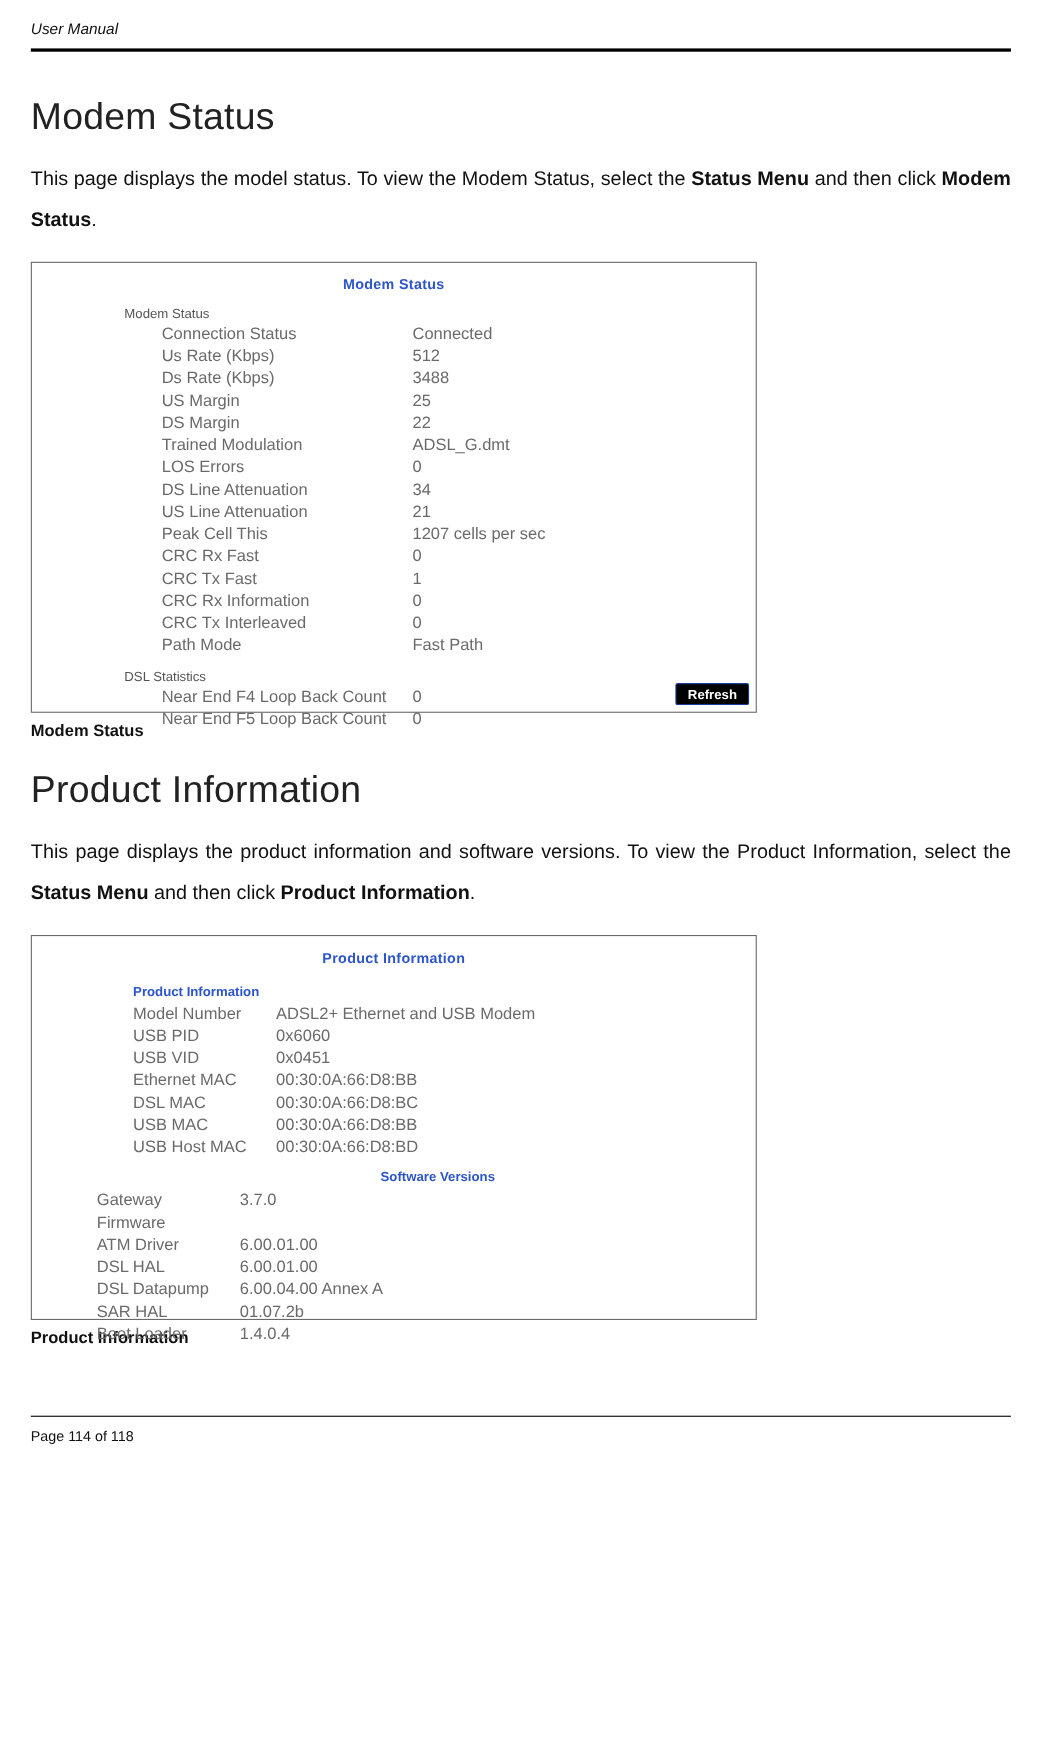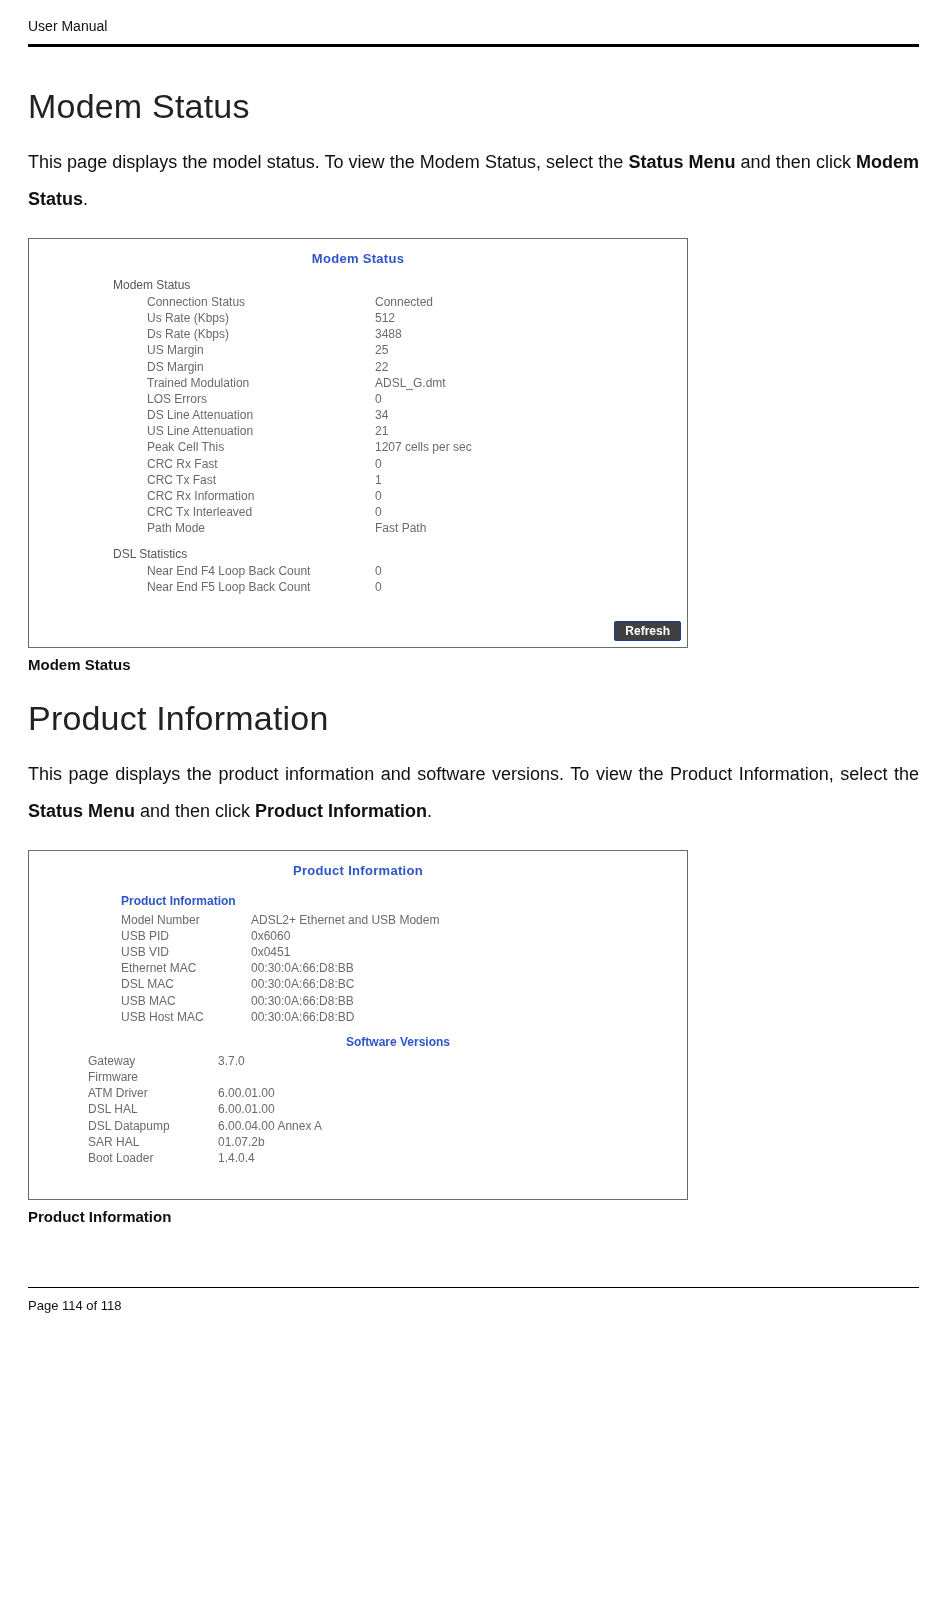--- a/index.html
+++ b/index.html
@@ -10,20 +10,21 @@
     color: #111;
     width: 947px;
   }
   .page {
     padding: 18px 28px 24px 28px;
     box-sizing: border-box;
   }
   .header-title {
     font-size: 14px;
     padding-bottom: 6px;
+    font-style: italic;
   }
   .thick-rule {
     border: 0;
     border-top: 3px solid #000;
     margin: 4px 0 40px 0;
   }
   .thin-rule {
     border: 0;
     border-top: 1.5px solid #000;
     margin: 6px 0 10px 0;
@@ -69,21 +70,21 @@
     margin: 6px 0 4px 80px;
   }
   .group-label {
     margin-left: 72px;
     font-size: 12px;
     color: #555;
     padding: 2px 0 2px 0;
   }
   .kv-block {
     margin-left: 106px;
-    font-size: 12px;
+    font-size: 15px;
     color: #6a6a6a;
   }
   .kv-row {
     display: flex;
     line-height: 1.35;
   }
   .kv-key {
     width: 228px;
     flex: 0 0 228px;
     white-space: nowrap;
@@ -93,21 +94,21 @@
     flex: 0 0 130px;
     white-space: nowrap;
   }
   .kv-val {
     flex: 1 1 auto;
   }
   .refresh-btn {
     position: absolute;
     right: 6px;
     bottom: 6px;
-    background: #404040;
+    background: #000000;
     color: #fff;
     border: 1px solid #163a9c;
     border-radius: 2px;
     font-size: 12px;
     font-weight: 700;
     padding: 2px 10px;
     cursor: pointer;
   }
   .fig-caption {
     font-size: 15px;

